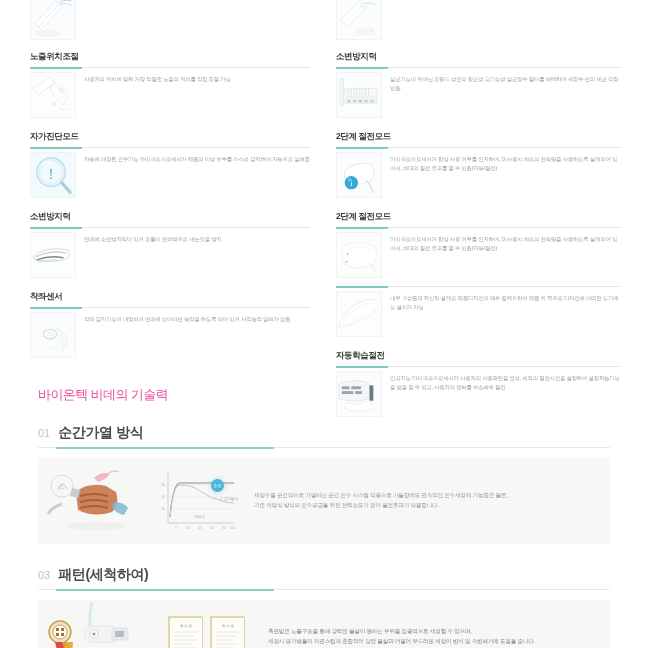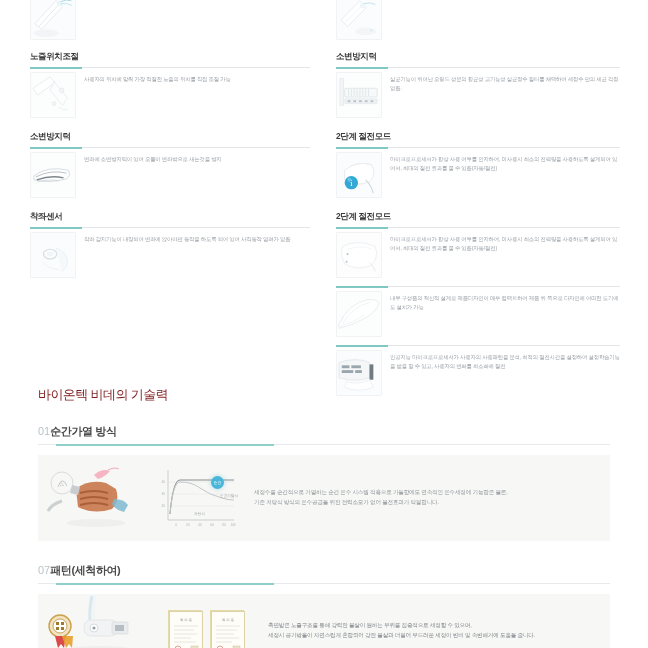--- a/index.html
+++ b/index.html
@@ -52,29 +52,29 @@
   }
 
   
   .soft { filter: blur(0.25px); }
 
   
   .tech {
     position: absolute; left: 0; top: 372px; width: 648px;
   }
   .tech-title {
-    font-size: 13px; color: #7f1d1d; font-weight: normal;
+    font-size: 13px; color: #ec4899; font-weight: normal;
     letter-spacing: -0.6px;
     padding: 14px 12px 0 38px;
   }
 
   .num-block { margin-top: 20px; padding: 0 38px 0 38px; }
-  .num-head { display: flex; align-items: baseline; padding-bottom: 5px; }
+  .num-head { display: flex; align-items: baseline; gap: 8px; padding-bottom: 5px; }
   .num-idx { font-size: 11px; color: #b9c4c9; letter-spacing: 0; }
-  .num-label { font-size: 11px; color: #4a4a4a; font-weight: bold; letter-spacing: -0.4px; }
+  .num-label { font-size: 14px; color: #4a4a4a; font-weight: bold; letter-spacing: -0.4px; }
   .num-rule { height: 1px; background: #e7eaec; position: relative; }
   .num-rule::before {
     content: ""; position: absolute; left: 18px; top: -0.5px;
     width: 218px; height: 2px; background: #8ecfc9;
   }
 
   .panel {
     margin-top: 10px; background: #f7f7f5;
     height: 86px; display: flex; align-items: center;
     position: relative; overflow: hidden;
@@ -144,20 +144,37 @@
               <path d="M24 9 L38 26 L33 34 L20 18 Z" fill="#fdfdfe" stroke="#e2e7ea" stroke-width=".7"></path>
               <circle cx="32" cy="18" r="2.4" fill="#f3f6f8" stroke="#d8e0e4" stroke-width=".5"></circle>
               <circle cx="24" cy="32" r="2" fill="#f3f6f8" stroke="#d8e0e4" stroke-width=".5"></circle>
               <path d="M29 36 q5 4 10 2" stroke="#e0e6ea" stroke-width=".6" fill="none"></path>
             </svg>
           </div>
           <div class="feat-desc">사용자의 위치에 맞춰 가장 적절한 노즐의 위치를 직접 조절 가능</div>
         </div>
       </div>
 
+      <div class="feat-item">
+        <div class="feat-head">자가진단모드</div>
+        <div class="feat-rule"></div>
+        <div class="feat-body">
+          <div class="thumb">
+            <svg viewBox="0 0 46 46" class="soft">
+              <rect width="46" height="46" fill="#f2fafd"></rect>
+              <circle cx="21" cy="20" r="15" fill="#e2f3fb" stroke="#bfe2f2" stroke-width="1.6"></circle>
+              <circle cx="21" cy="20" r="11" fill="#f4fbfe" opacity=".9"></circle>
+              <text x="21" y="27" font-size="16" text-anchor="middle" fill="#5aa8cb" font-family="Liberation Serif, serif">!</text>
+              <path d="M32 31 L41 41" stroke="#a9cfe0" stroke-width="3.4" stroke-linecap="round"></path>
+              <path d="M10 13 q5 -5 12 -4" stroke="#ffffff" stroke-width="1.6" fill="none" opacity=".85"></path>
+            </svg>
+          </div>
+          <div class="feat-desc">자동에 내장된 인수기능 마이크로프로세서가 제품의 이상 유무를 스스로 감지하여 자동으로 알려줌</div>
+        </div>
+      </div>
 
 
       <div class="feat-item">
         <div class="feat-head">소변방지턱</div>
         <div class="feat-rule"></div>
         <div class="feat-body">
           <div class="thumb">
             <svg viewBox="0 0 46 46" class="soft">
               <rect width="46" height="46" fill="#fcfdfd"></rect>
               <path d="M3 24 q14 -11 36 -6 q3 6 -2 9 q-18 5 -34 1 Z" fill="#ffffff" stroke="#c9d2d7" stroke-width=".8"></path>
@@ -286,20 +303,21 @@
               <path d="M2 34 q10 -22 30 -26 q10 -1 12 4 q-4 10 -16 16 q-12 7 -26 10 Z" fill="#ffffff" stroke="#e0e6ea" stroke-width=".7"></path>
               <path d="M6 33 q10 -18 28 -22" stroke="#eef2f4" stroke-width="1" fill="none"></path>
               <path d="M3 36 q14 -4 26 -12" stroke="#e7edf0" stroke-width=".7" fill="none"></path>
             </svg>
           </div>
           <div class="feat-desc">내부 구성품의 혁신적 설계로 제품디자인이 매우 컴팩트하여 제품 뒤 쪽으로 다자인에 어떠한 도기에도 설치가 가능</div>
         </div>
       </div>
 
       <div class="feat-item">
+        <div class="feat-head">자동학습절전</div>
         <div class="feat-rule"></div>
         <div class="feat-body">
           <div class="thumb">
             <svg viewBox="0 0 46 46" class="soft">
               <rect width="46" height="46" fill="#fbfcfd"></rect>
               <path d="M2 12 q18 -6 32 0 l0 16 q-16 5 -32 0 Z" fill="#f4f6f8" stroke="#dbe2e6" stroke-width=".7"></path>
               <g fill="#9aa6ad">
                 <rect x="5" y="15" width="8" height="3"></rect>
                   <rect x="15" y="15" width="10" height="3"></rect>
                 <rect x="5" y="20" width="12" height="3"></rect>
@@ -393,21 +411,21 @@
 
         <div class="panel-text" style="padding-left:8px;">
           <div>세정수를 순간적으로 가열하는 순간 온수 시스템 적용으로  가들함에도 연속적인 온수세정에 기능함은 물론,</div>
           <div>기존 저탕식 방식의 온수공급을 위한 전력소모가 없어 물전효과가 탁월합니다.</div>
         </div>
       </div>
     </div>
 
     <div class="num-block" style="margin-top:22px;">
       <div class="num-head">
-        <span class="num-idx">07</span>
+        <span class="num-idx">03</span>
         <span class="num-label">패턴(세척하여)</span>
       </div>
       <div class="num-rule"></div>
 
       <div class="panel two" style="align-items:center;">
 
         <div class="panel-art" style="width:130px;">
           <svg viewBox="0 0 130 74" style="width:130px;height:74px;">
             <rect width="130" height="74" fill="#f7f7f5"></rect>
 

